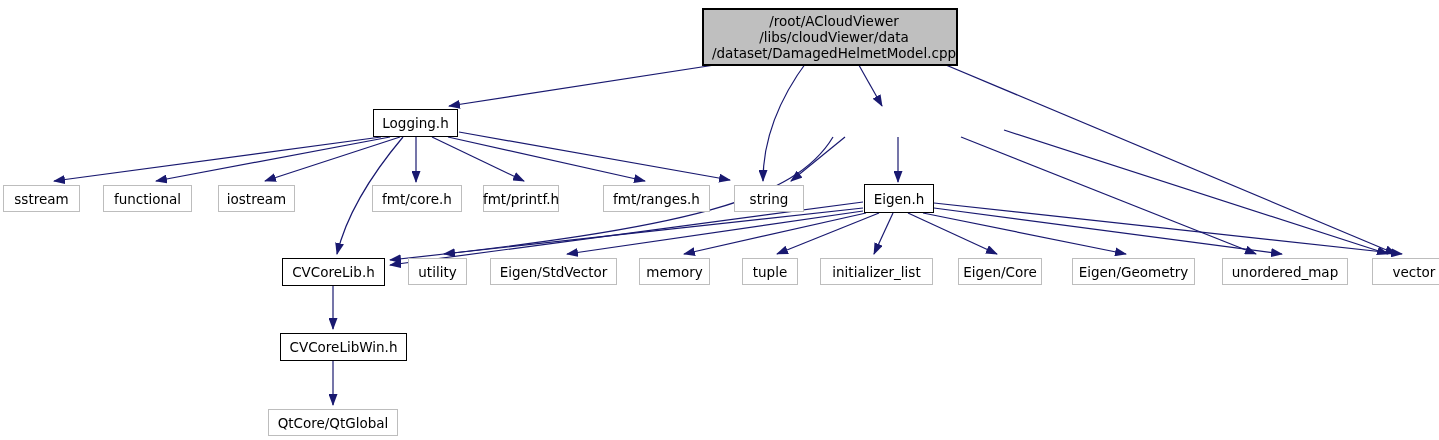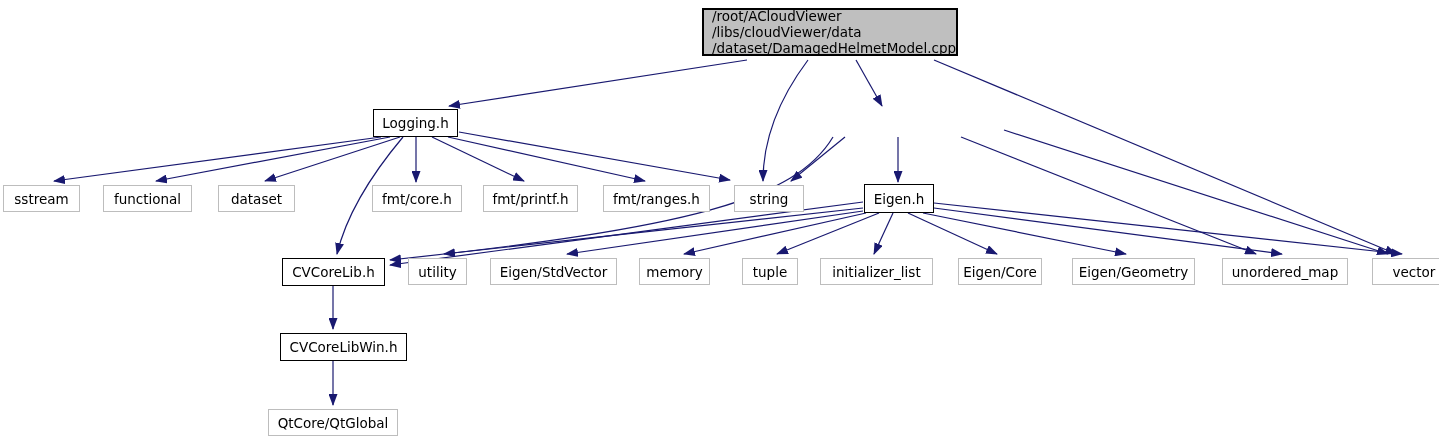--- a/index.html
+++ b/index.html
@@ -72,43 +72,43 @@
     <line x1="893" y1="213" x2="874" y2="254" marker-end="url(#arrow)"></line>
     <line x1="908" y1="213" x2="997" y2="254" marker-end="url(#arrow)"></line>
     <line x1="923" y1="213" x2="1126" y2="254" marker-end="url(#arrow)"></line>
     <line x1="934" y1="208" x2="1282" y2="254" marker-end="url(#arrow)"></line>
     <line x1="934" y1="203" x2="1402" y2="254" marker-end="url(#arrow)"></line>
 
     <line x1="333" y1="286" x2="333" y2="329" marker-end="url(#arrow)"></line>
     <line x1="333" y1="361" x2="333" y2="405" marker-end="url(#arrow)"></line>
   </svg>
 
-  <div class="node root" style="left:702px;top:8px;width:256px;height:48px;">
+  <div class="node root" style="left:702px;top:8px;width:256px;height:58px;align-items:center;">
     <div>/root/ACloudViewer</div>
     <div>/libs/cloudViewer/data</div>
     <div>/dataset/DamagedHelmetModel.cpp</div>
   </div>
 
   <div class="node doc" style="left:373px;top:109px;width:85px;height:28px;">
     <span>Logging.h</span>
   </div>
 
   <div class="node" style="left:3px;top:185px;width:77px;height:27px;">
     <span>sstream</span>
   </div>
   <div class="node" style="left:103px;top:185px;width:89px;height:27px;">
     <span>functional</span>
   </div>
   <div class="node" style="left:218px;top:185px;width:77px;height:27px;">
-    <span>dataset</span>
+    <span>iostream</span>
   </div>
   <div class="node" style="left:372px;top:185px;width:90px;height:27px;">
     <span>fmt/core.h</span>
   </div>
-  <div class="node" style="left:483px;top:185px;width:95px;height:27px;">
+  <div class="node" style="left:483px;top:185px;width:76px;height:27px;">
     <span>fmt/printf.h</span>
   </div>
   <div class="node" style="left:603px;top:185px;width:107px;height:27px;">
     <span>fmt/ranges.h</span>
   </div>
   <div class="node" style="left:734px;top:185px;width:70px;height:27px;">
     <span>string</span>
   </div>
   <div class="node doc" style="left:864px;top:184px;width:70px;height:29px;">
     <span>Eigen.h</span>

